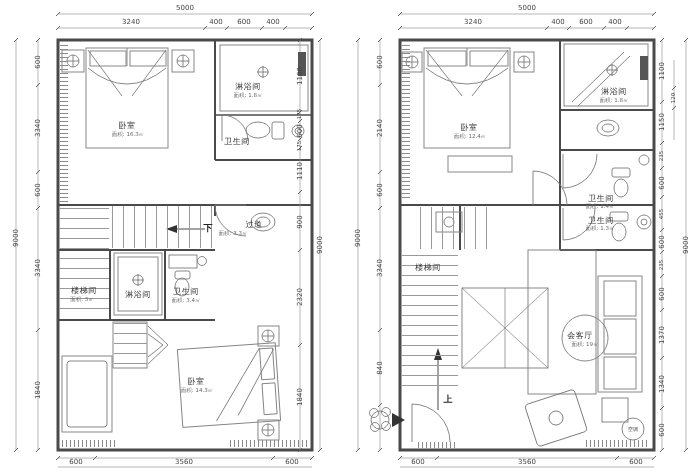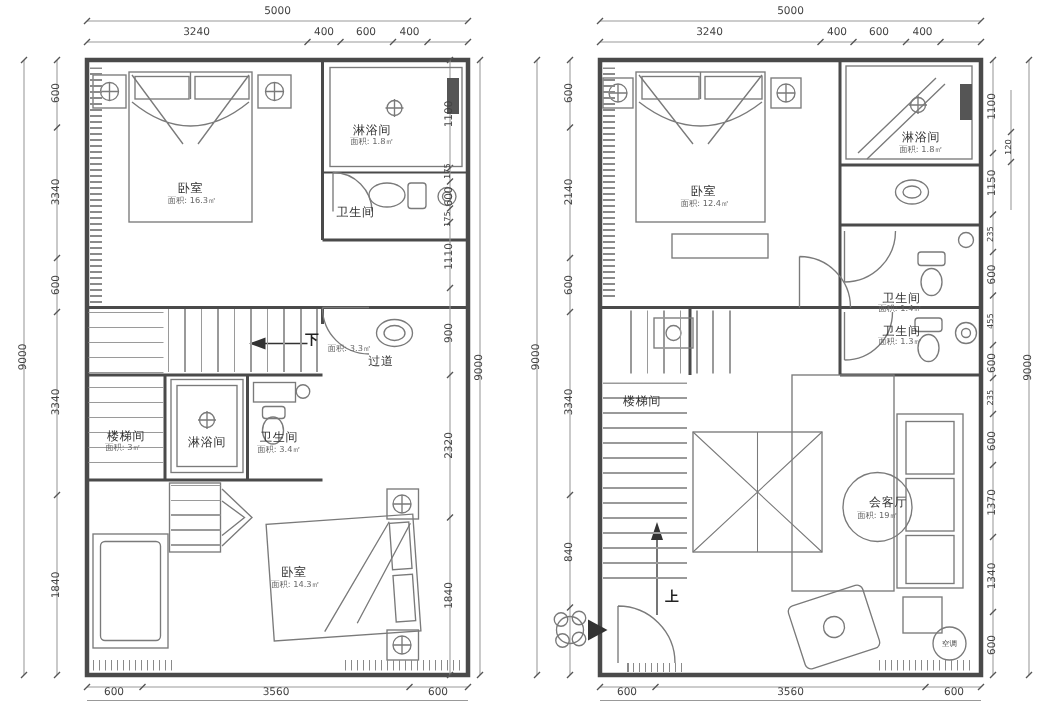--- a/index.html
+++ b/index.html
@@ -257,21 +257,21 @@
   <span class="dim" style="left:76px;top:462px;">600</span>
   <span class="dim" style="left:184px;top:462px;">3560</span>
   <span class="dim" style="left:292px;top:462px;">600</span>
 
   <div class="lbl" style="left:127px;top:126px;">卧室</div>
   <div class="area" style="left:128px;top:135px;">面积: 16.3㎡</div>
   <div class="lbl" style="left:248px;top:87px;">淋浴间</div>
   <div class="area" style="left:248px;top:96px;">面积: 1.8㎡</div>
   <div class="lbl" style="left:237px;top:142px;">卫生间</div>
   <div class="dir" style="left:208px;top:228px;">下</div>
-  <div class="lbl" style="left:233px;top:241px;padding-left:42px;">过道</div>
+  <div class="lbl" style="left:233px;top:225px;padding-left:42px;">过道</div>
   <div class="area" style="left:233px;top:234px;">面积: 3.3㎡</div>
   <div class="lbl" style="left:84px;top:291px;">楼梯间</div>
   <div class="area" style="left:82px;top:300px;">面积: 3㎡</div>
   <div class="lbl" style="left:138px;top:295px;">淋浴间</div>
   <div class="lbl" style="left:186px;top:292px;">卫生间</div>
   <div class="area" style="left:186px;top:301px;">面积: 3.4㎡</div>
   <div class="lbl" style="left:196px;top:382px;">卧室</div>
   <div class="area" style="left:197px;top:391px;">面积: 14.3㎡</div>
 
   <span class="dim" style="left:527px;top:8px;">5000</span>
@@ -304,18 +304,18 @@
 
   <div class="lbl" style="left:469px;top:128px;">卧室</div>
   <div class="area" style="left:470px;top:137px;">面积: 12.4㎡</div>
   <div class="lbl" style="left:614px;top:92px;">淋浴间</div>
   <div class="area" style="left:614px;top:101px;">面积: 1.8㎡</div>
   <div class="lbl" style="left:601px;top:199px;">卫生间</div>
   <div class="area" style="left:600px;top:207px;">面积: 1.4㎡</div>
   <div class="lbl" style="left:601px;top:221px;">卫生间</div>
   <div class="area" style="left:600px;top:229px;">面积: 1.3㎡</div>
   <div class="lbl" style="left:428px;top:268px;">楼梯间</div>
-  <div class="lbl" style="left:592px;top:336px;font-family:Liberation Mono, monospace;">会客厅</div>
+  <div class="lbl" style="left:580px;top:336px;">会客厅</div>
   <div class="area" style="left:585px;top:345px;">面积: 19㎡</div>
   <div class="dir" style="left:448px;top:399px;">上</div>
   <div class="ac" style="left:633px;top:429px;">空调</div>
 
 </div>
 
 </body></html>

